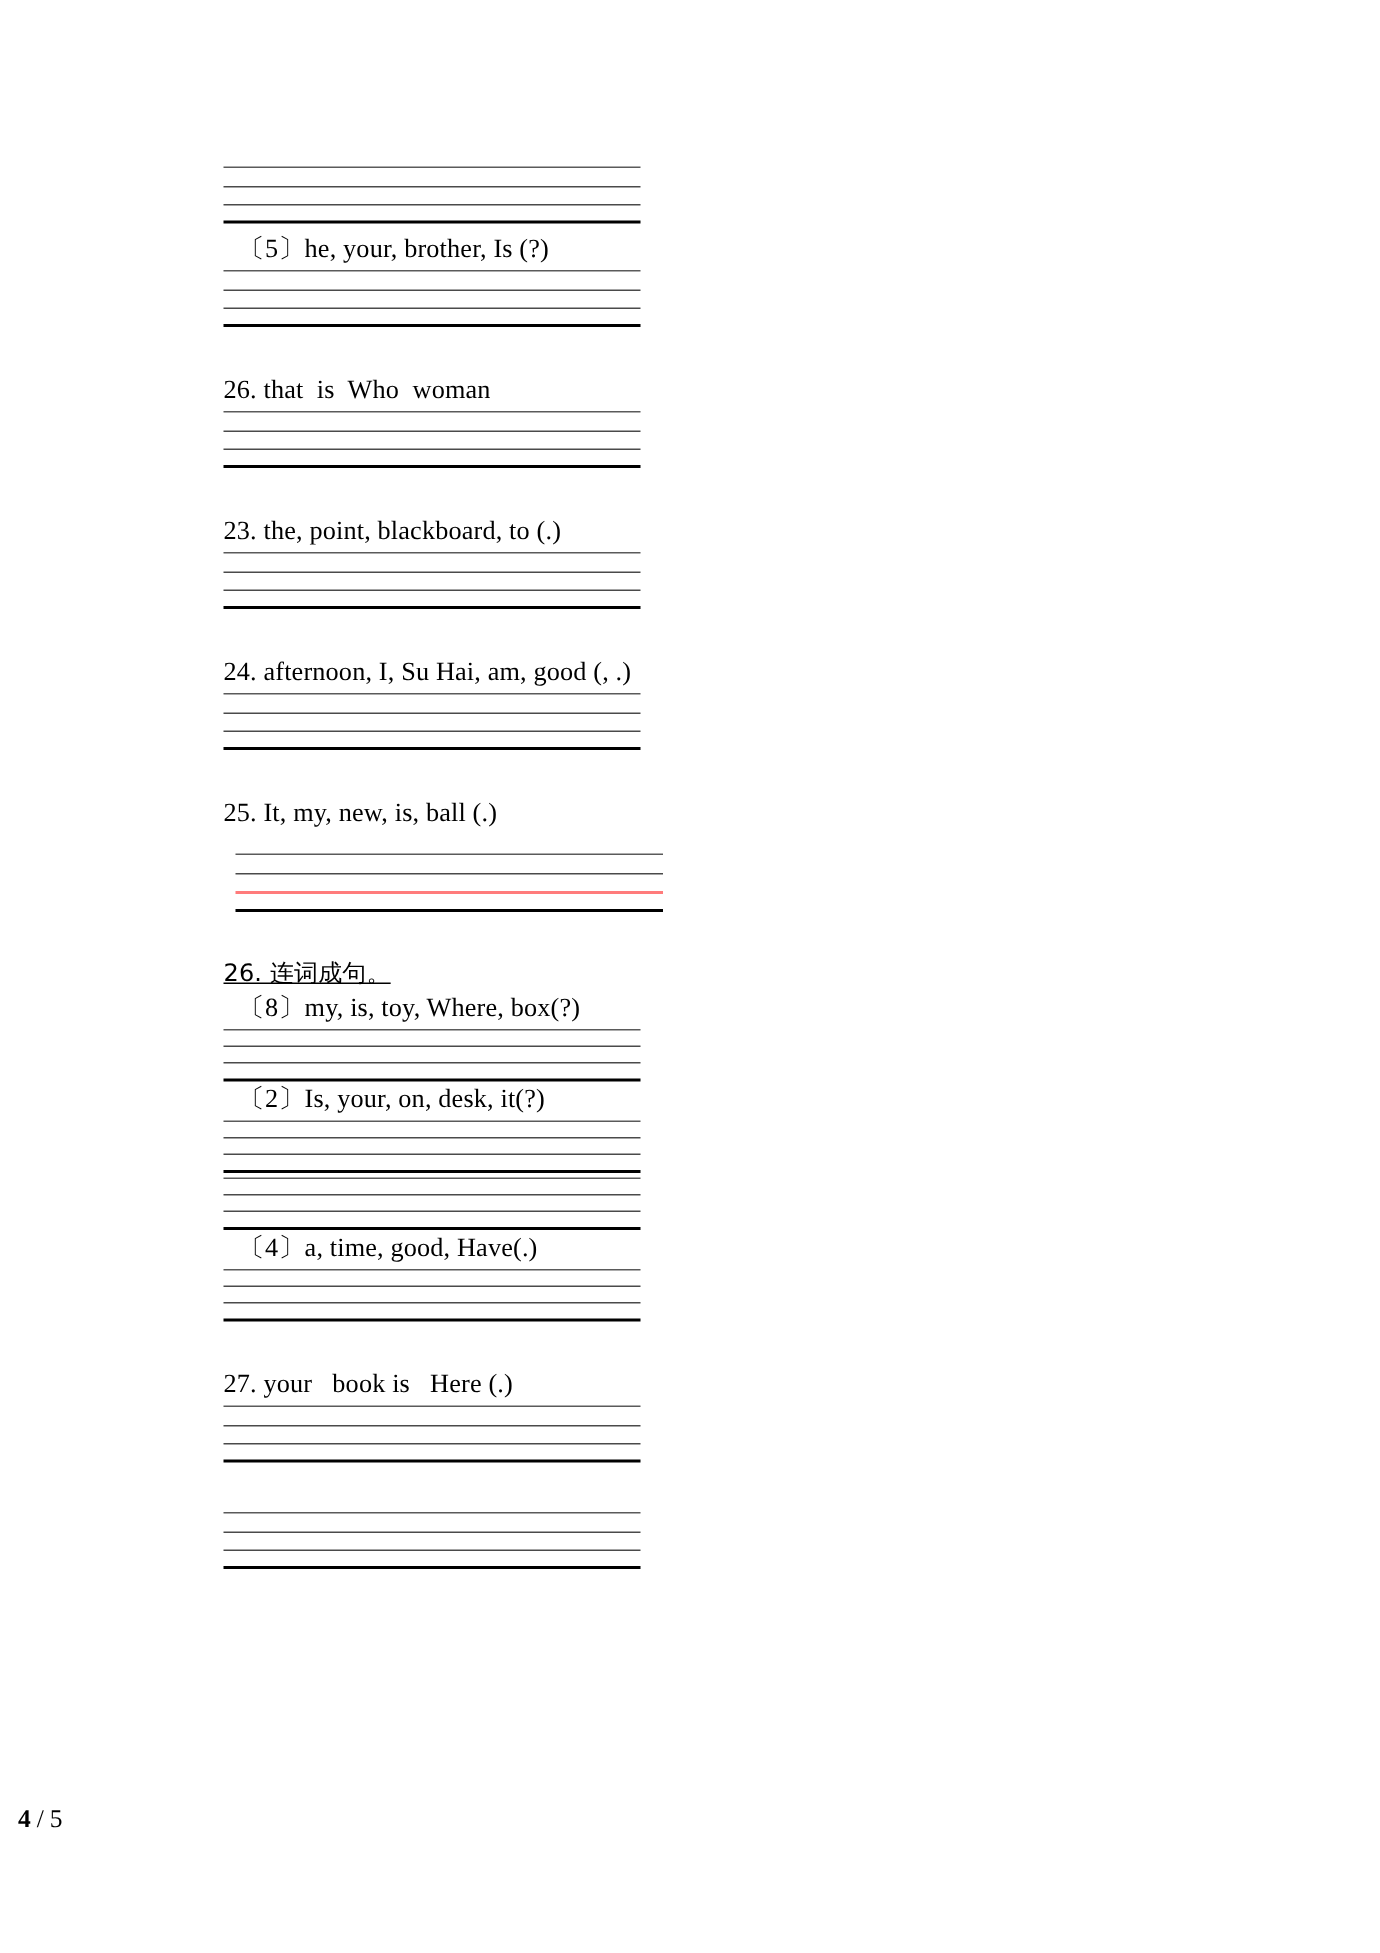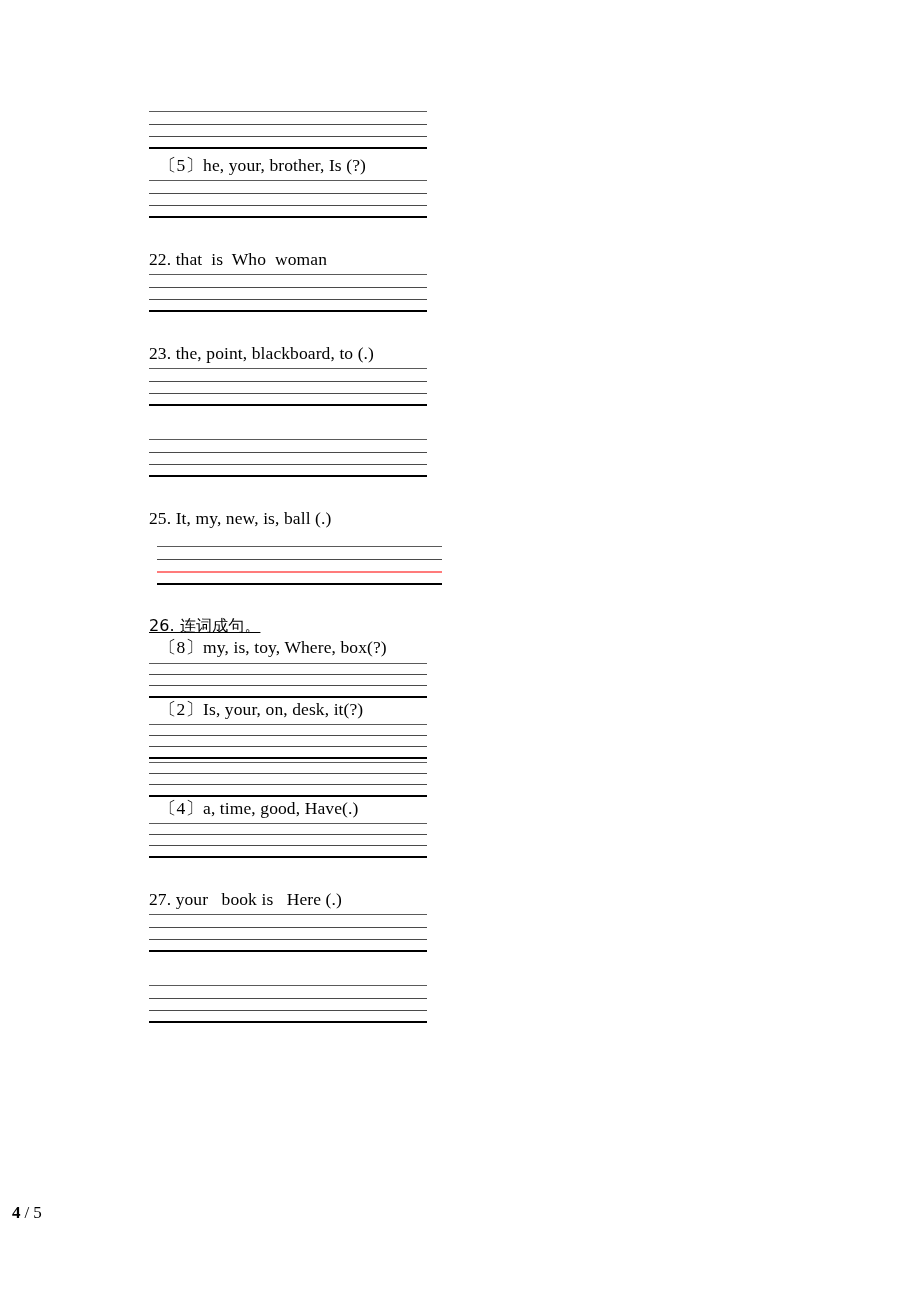--- a/index.html
+++ b/index.html
@@ -129,21 +129,21 @@
         <div class="gap-a"></div>
         <div class="rule r2"></div>
         <div class="gap-b"></div>
         <div class="rule r3"></div>
         <div class="gap-c"></div>
         <div class="rule last"></div>
       </div>
     </div>
 
     <div class="spacer-lg"></div>
-    <div class="qtext">22. that  is  Who  woman</div>
+    <div class="qtext">26. that  is  Who  woman</div>
     <div class="answer">
       <div class="rules">
         <div class="rule r1"></div>
         <div class="gap-a"></div>
         <div class="rule r2"></div>
         <div class="gap-b"></div>
         <div class="rule r3"></div>
         <div class="gap-c"></div>
         <div class="rule last"></div>
       </div>
@@ -157,20 +157,21 @@
         <div class="gap-a"></div>
         <div class="rule r2"></div>
         <div class="gap-b"></div>
         <div class="rule r3"></div>
         <div class="gap-c"></div>
         <div class="rule last"></div>
       </div>
     </div>
 
     <div class="spacer-lg"></div>
+    <div class="qtext">24. afternoon, I, Su Hai, am, good (, .)</div>
     <div class="answer">
       <div class="rules">
         <div class="rule r1"></div>
         <div class="gap-a"></div>
         <div class="rule r2"></div>
         <div class="gap-b"></div>
         <div class="rule r3"></div>
         <div class="gap-c"></div>
         <div class="rule last"></div>
       </div>

